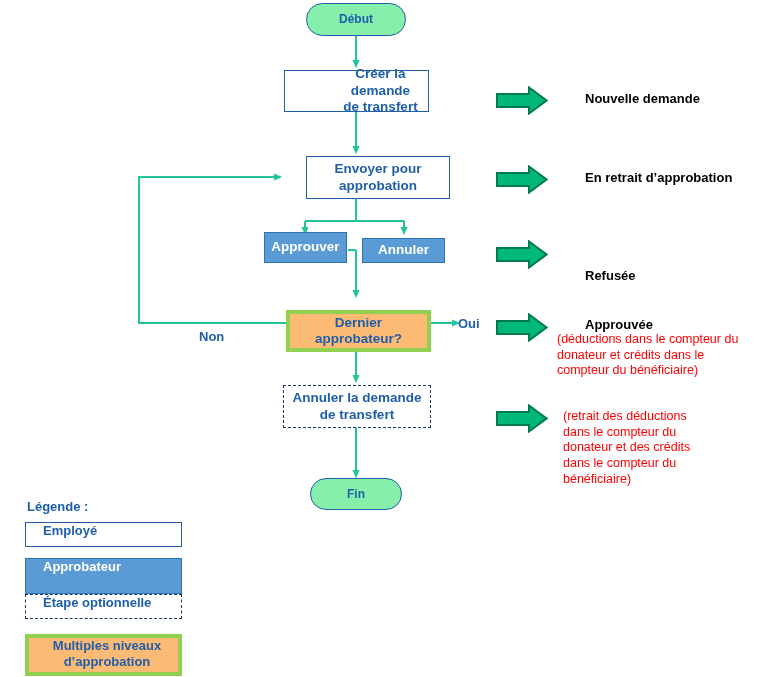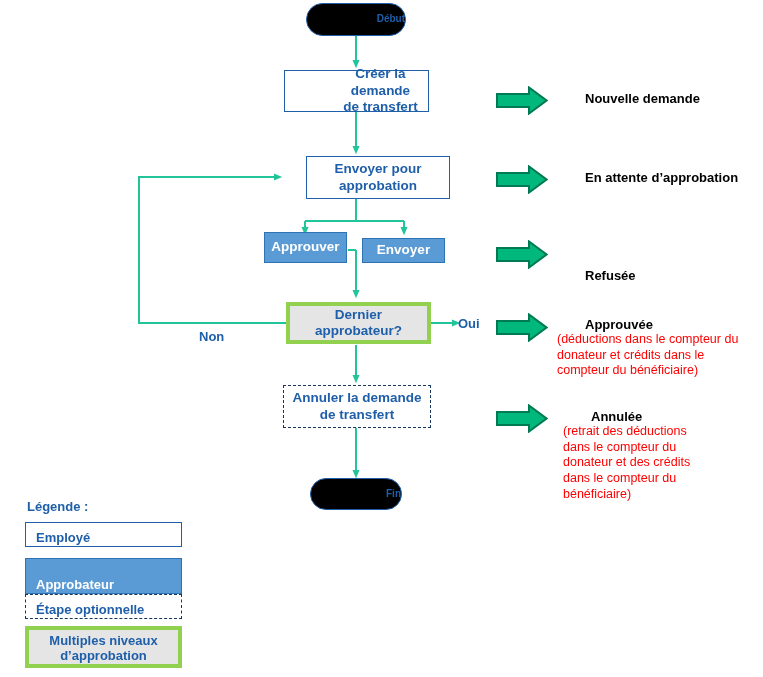--- a/index.html
+++ b/index.html
@@ -34,69 +34,70 @@
   
   .emp {
     border: 1.5px solid #1F5FA9;
     background: #ffffff;
     color: #1F5FA9;
     font-size: 13.5px;
   }
   
   .term {
     border: 1.5px solid #1F5FA9;
-    background: #000000;
-    color: #1F5FA9;
-    font-size: 10px;
+    background: #86efac;
+    color: #1F5FA9;
+    font-size: 12px;
     border-radius: 22px;
-    justify-content: flex-end;
   }
   
   .appr {
     border: 1px solid #2E74B5;
     background: #5B9BD5;
     color: #ffffff;
     font-size: 13.5px;
   }
   
   .opt {
     border: 1.5px dashed #17365D;
     background: #ffffff;
     color: #1F5FA9;
     font-size: 13.5px;
   }
   
   .multi {
     border: 4px solid #92D050;
-    background: #e5e5e5;
-    color: #1F5FA9;
-    font-size: 13.5px;
+    background: #fdba74;
+    color: #1F5FA9;
+    font-size: 13.5px;
+    margin-top: 8px;
   }
 
   .edge-label {
     position: absolute;
     color: #1F5FA9;
     font-weight: bold;
     font-size: 13px;
     font-family: "Liberation Sans", sans-serif;
   }
 
   .legend-title {
     position: absolute;
     color: #1F5FA9;
     font-weight: bold;
     font-size: 13px;
   }
   .legend-box {
     position: absolute;
     box-sizing: border-box;
     display: flex;
-    align-items: flex-end;
+    align-items: flex-start;
     font-weight: bold;
     line-height: 1.2;
+    padding-left: 7px;
   }
   .legend-box.center {
     justify-content: center;
     text-align: center;
     white-space: pre-line;
   }
   .legend-box .lg-text { padding-left: 10px; }
   .legend-box.center .lg-text { padding-left: 0; }
 
   .annot {
@@ -167,21 +168,21 @@
 <div class="node emp" style="left:285px; top:156px; width:144px; height:43px;margin-left:21px;">
   <span>Envoyer pour
 approbation</span>
 </div>
 
 <div class="node appr" style="left:264px; top:232px; width:83px; height:31px;">
   <span>Approuver</span>
 </div>
 
 <div class="node appr" style="left:362px; top:238px; width:83px; height:25px;">
-  <span>Envoyer</span>
+  <span>Annuler</span>
 </div>
 
 <div class="node multi" style="left:286px; top:302px; width:145px; height:42px;">
   <span>Dernier
 approbateur?</span>
 </div>
 
 <div class="node opt" style="left:283px; top:385px; width:148px; height:43px;">
   <span>Annuler la demande
 de transfert</span>
@@ -198,21 +199,21 @@
   <path d="M1,8 L33,8 L33,1.5 L50.5,14.5 L33,27.5 L33,21 L1,21 Z" fill="#00B87C" stroke="#007A52" stroke-width="2" stroke-linejoin="miter"></path>
 </svg>
 <div class="annot" style="left:557px; top:91px; width:200px;">
   <span class="head">Nouvelle demande</span>
 </div>
 
 <svg class="barrow" style="left:496px; top:165px; width:52px; height:29px;" viewBox="0 0 52 29" xmlns="http://www.w3.org/2000/svg">
   <path d="M1,8 L33,8 L33,1.5 L50.5,14.5 L33,27.5 L33,21 L1,21 Z" fill="#00B87C" stroke="#007A52" stroke-width="2" stroke-linejoin="miter"></path>
 </svg>
 <div class="annot" style="left:557px; top:170px; width:200px;">
-  <span class="head">En attente d’approbation</span>
+  <span class="head">En retrait d’approbation</span>
 </div>
 
 <svg class="barrow" style="left:496px; top:240px; width:52px; height:29px;" viewBox="0 0 52 29" xmlns="http://www.w3.org/2000/svg">
   <path d="M1,8 L33,8 L33,1.5 L50.5,14.5 L33,27.5 L33,21 L1,21 Z" fill="#00B87C" stroke="#007A52" stroke-width="2" stroke-linejoin="miter"></path>
 </svg>
 <div class="annot" style="left:557px; top:246px; width:200px;margin-top:22px;">
   <span class="head">Refusée</span>
 </div>
 
 <svg class="barrow" style="left:496px; top:313px; width:52px; height:29px;" viewBox="0 0 52 29" xmlns="http://www.w3.org/2000/svg">
@@ -222,21 +223,20 @@
   <span class="head">Approuvée</span>
   <span class="sub">(déductions dans le compteur du
 donateur et crédits dans le
 compteur du bénéficiaire)</span>
 </div>
 
 <svg class="barrow" style="left:496px; top:404px; width:52px; height:29px;" viewBox="0 0 52 29" xmlns="http://www.w3.org/2000/svg">
   <path d="M1,8 L33,8 L33,1.5 L50.5,14.5 L33,27.5 L33,21 L1,21 Z" fill="#00B87C" stroke="#007A52" stroke-width="2" stroke-linejoin="miter"></path>
 </svg>
 <div class="annot" style="left:563px; top:409px; width:190px;">
-  <span class="head">Annulée</span>
   <span class="sub">(retrait des déductions
 dans le compteur du
 donateur et des crédits
 dans le compteur du
 bénéficiaire)</span>
 </div>
 
 <span class="legend-title" style="left:27px; top:499px;">Légende :</span>
 
 <div class="legend-box emp" style="left:25px; top:522px; width:157px; height:25px; font-size:13px;">

